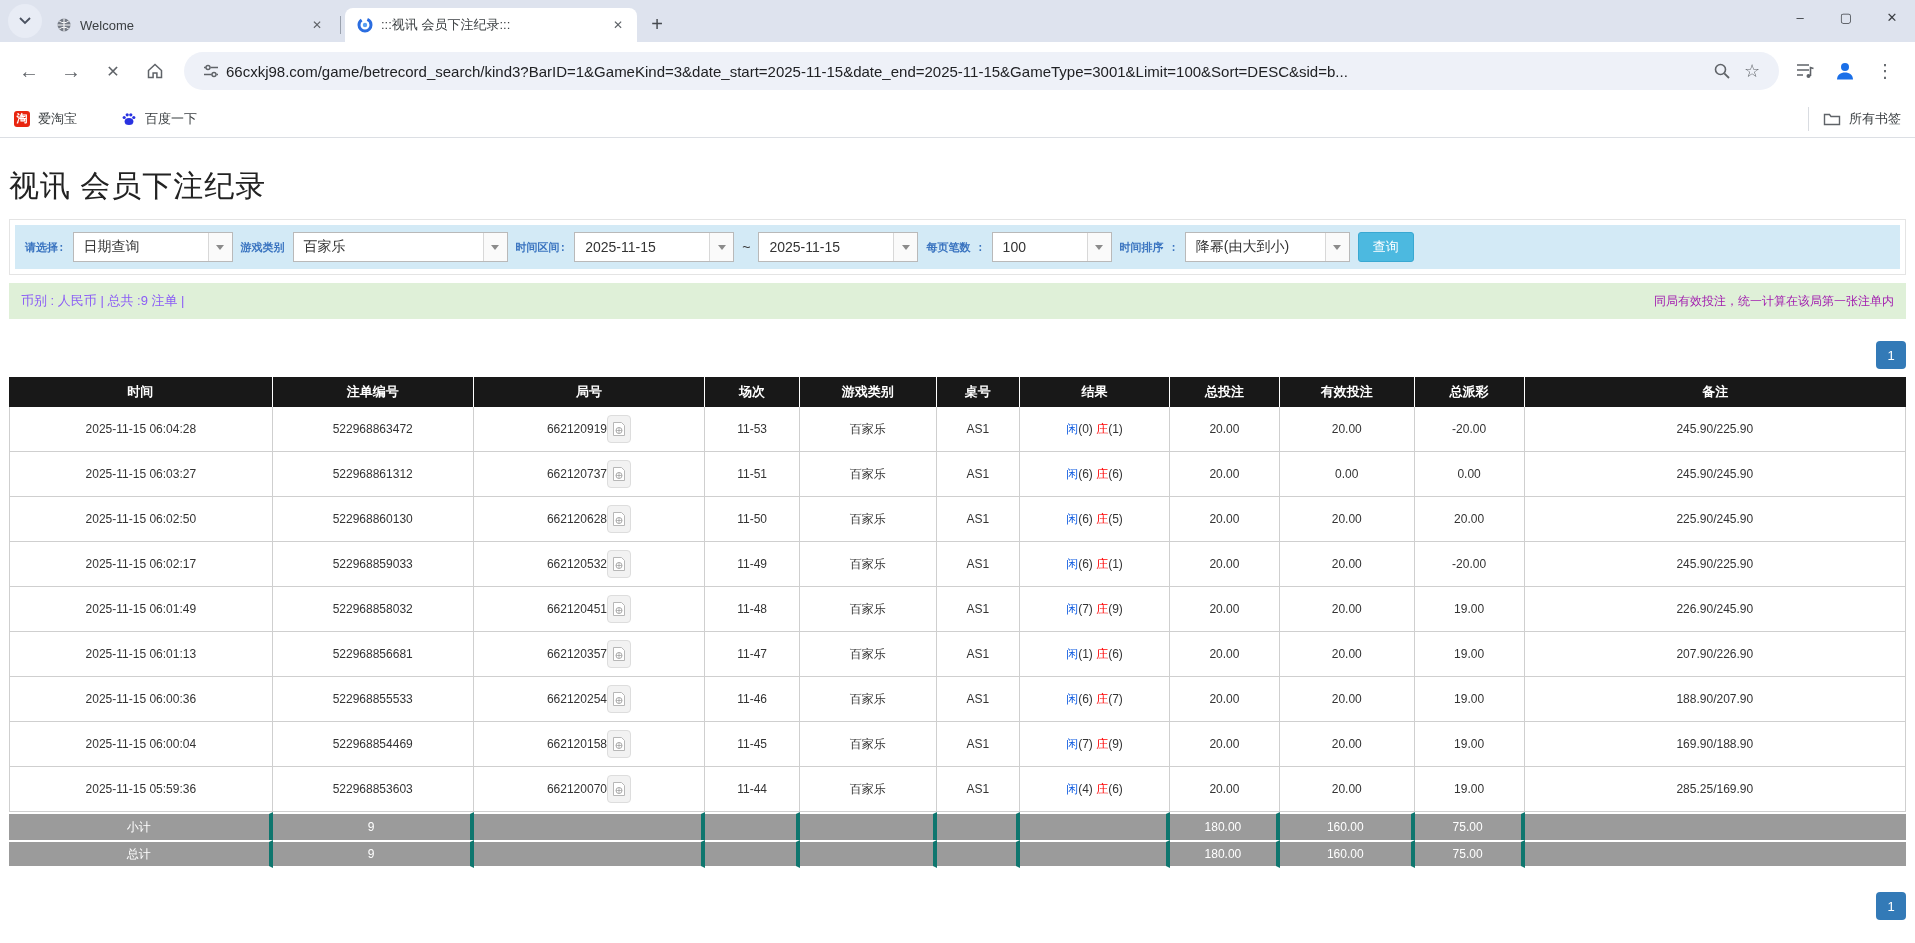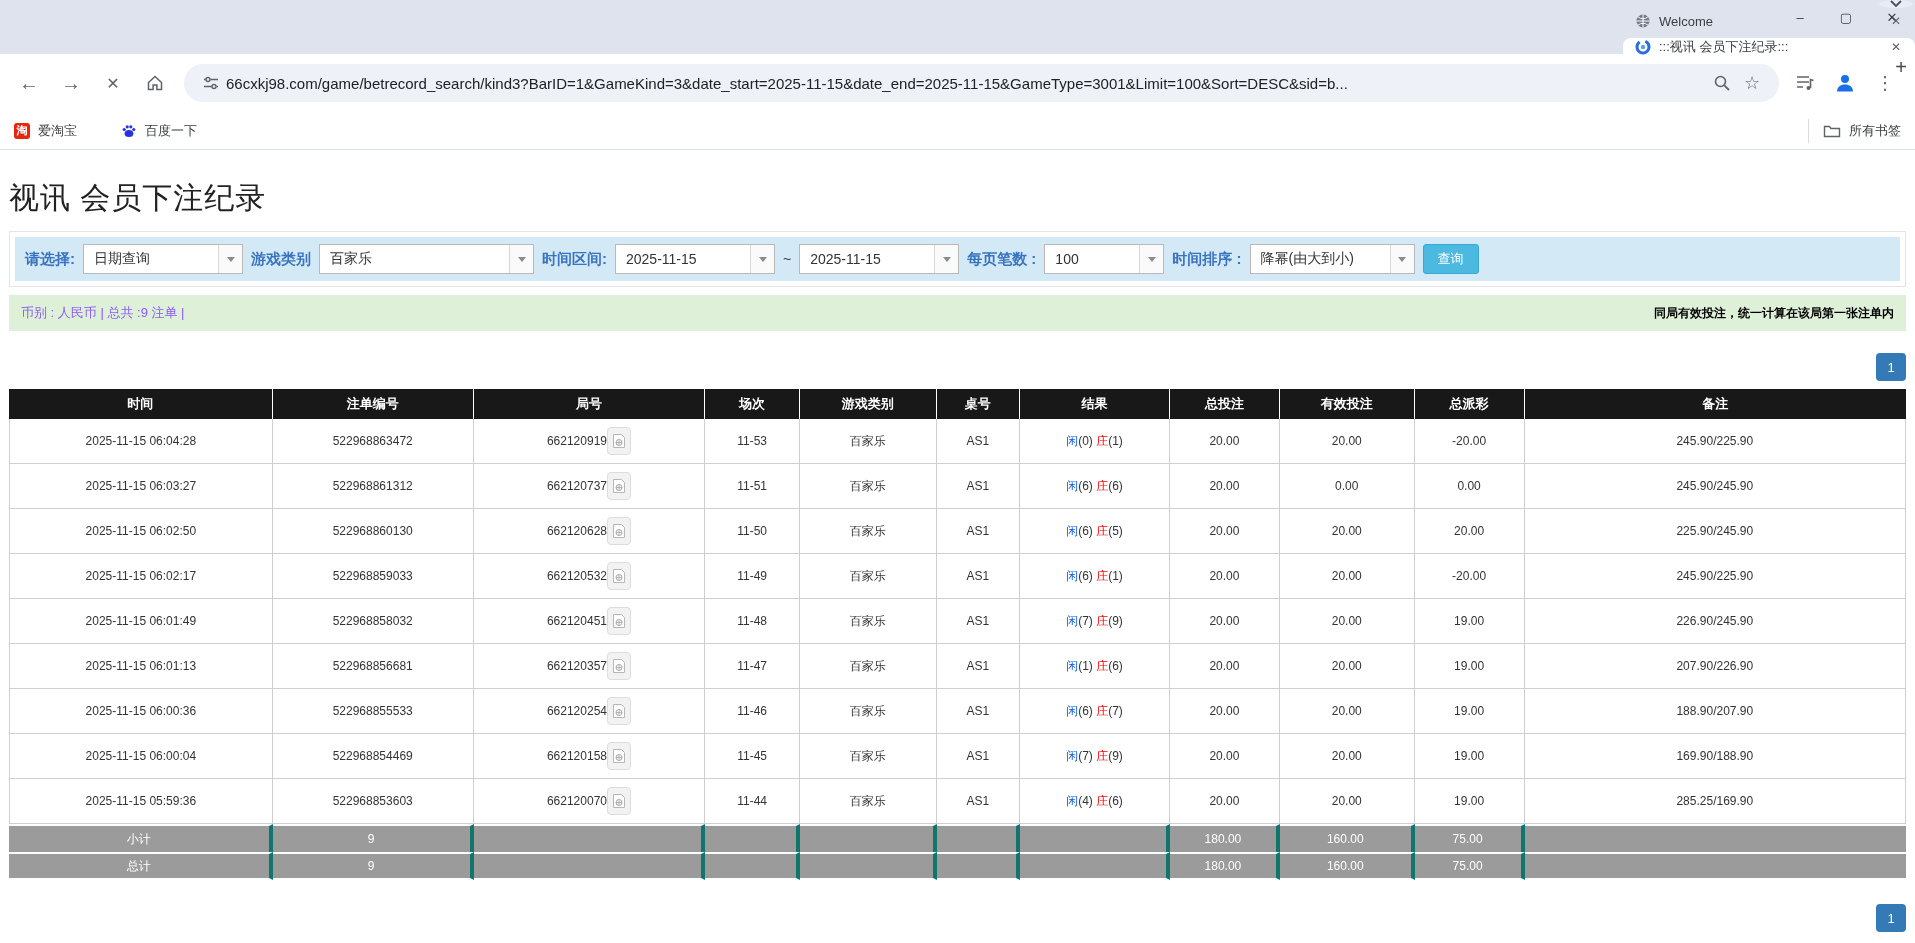--- a/index.html
+++ b/index.html
@@ -1,20 +1,20 @@
 <!DOCTYPE html>
 <html><head>
 <meta charset="utf-8">
 <style>
   * { box-sizing: border-box; margin: 0; padding: 0; }
   html,body { width:1915px; height:943px; background:#fff; overflow:hidden;
     font-family:"Liberation Sans","DejaVu Sans",sans-serif; }
 
   
-  .tabstrip { height:54px; background:#dee3ee; display:flex; align-items:flex-end; position:relative;flex-direction:column; }
+  .tabstrip { height:42px; background:#dee3ee; display:flex; align-items:flex-end; position:relative; }
   .tab-search { width:34px; height:34px; margin:0 2px 4px 8px; border-radius:50%; display:flex;
     align-items:center; justify-content:center; color:#4a5160; background:#e8ecf5; }
   .tab { width:292px; height:34px; display:flex; align-items:center; gap:8px; padding:0 10px 0 12px;
     border-radius:8px 8px 0 0; color:#3c4043; font-size:13px; }
   .tab.active { background:#fff; }
   .tab .tab-title { flex:1; white-space:nowrap; overflow:hidden; text-overflow:ellipsis; }
   .tab .tab-close { width:18px; height:18px; border-radius:50%; display:flex; align-items:center;
     justify-content:center; font-size:12px; color:#5f6368; }
   .tab-divider { width:1px; height:18px; background:#9aa1ad; margin:0 4px 8px 4px; }
   .new-tab { width:28px; height:28px; margin:0 0 4px 6px; border-radius:50%; display:flex; align-items:center;
@@ -40,36 +40,36 @@
     display:flex; align-items:center; justify-content:center; font-weight:bold; }
   .bookmarks-spacer { flex:1; }
   .bm-right { display:flex; align-items:center; gap:8px; border-left:1px solid #d9dce1; padding-left:14px; height:24px; }
 
   
   .page { padding:0 9px; }
   .page-title { margin-top:28px; font-size:30px; color:#222; font-weight:normal; letter-spacing:1px; }
 
   .filter-wrap { margin-top:12px; border:1px solid #e4e4e4; padding:5px; }
   .filter-bar { background:#d3eaf6; height:44px; display:flex; align-items:center; padding:0 10px; gap:8px; }
-  .f-label { color:#3a74c0; font-weight:bold; font-size:15px; white-space:nowrap; }
+  .f-label { color:#3a74c0; font-weight:bold; font-size:11px; white-space:nowrap;font-family:Liberation Mono, monospace; }
   .combo { display:inline-flex; align-items:stretch; background:#fff; border:1px solid #b9b9b9; height:30px; }
   .combo .val { display:flex; align-items:center; padding:0 10px; font-size:14px; color:#333; flex:1; white-space:nowrap; }
   .combo .arrow { width:24px; border-left:1px solid #d8d8d8; background:#fafafa; display:flex;
     align-items:center; justify-content:center; }
   .caret { width:0; height:0; border-left:4px solid transparent; border-right:4px solid transparent;
     border-top:5px solid #8b8b8b; }
   .w140{width:160px} .w215{width:215px} .w160{width:160px} .w110{width:120px} .w165{width:165px}
   .tilde { color:#333; font-size:14px; }
   .search-btn { background:#4cb9e0; color:#fff; border:1px solid #39a8d2; border-radius:3px; height:30px;
     padding:0 14px; font-size:13px; display:flex; align-items:center; }
 
   .info-bar { margin-top:8px; background:#dff0d8; height:36px; display:flex; align-items:center;
     justify-content:space-between; padding:0 12px; font-size:13px; }
   .info-left { color:#8b5cf6; }
-  .info-right { color:#000000; font-size:12px;font-weight:bold; }
+  .info-right { color:#a21caf; font-size:12px; }
 
   .pager-row { display:flex; justify-content:flex-end; }
   .pager-top { margin-top:22px; }
   .pager-bottom { margin-top:24px; }
   .page-btn { min-width:30px; height:28px; background:#337ab7; color:#fff; border-radius:4px; font-size:13px;
     display:flex; align-items:center; justify-content:center; }
 
   table.bet-table { width:100%; margin-top:8px; border-collapse:separate; border-spacing:0; table-layout:fixed; }
   .bet-table th { background:#181818; color:#fff; font-size:13px; font-weight:bold; height:30px;
     border-right:1px solid #fff; }

